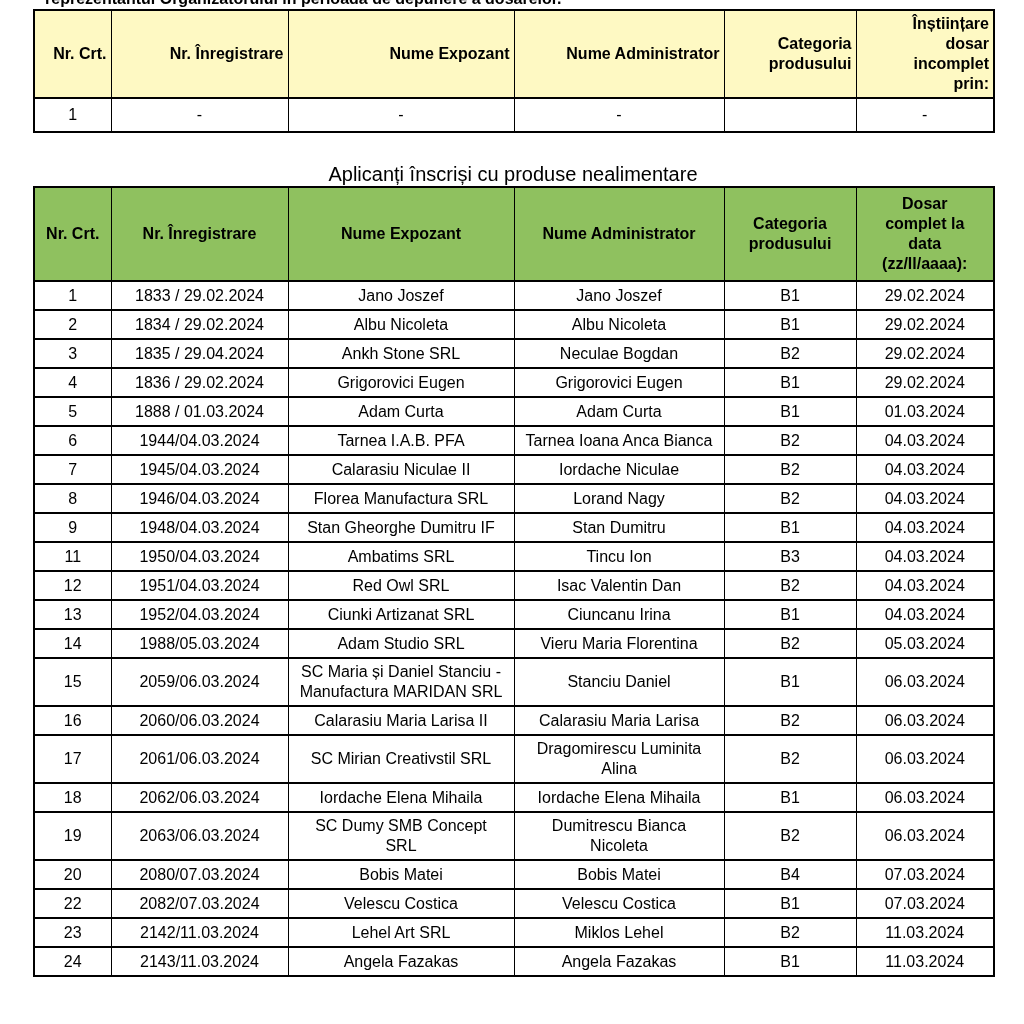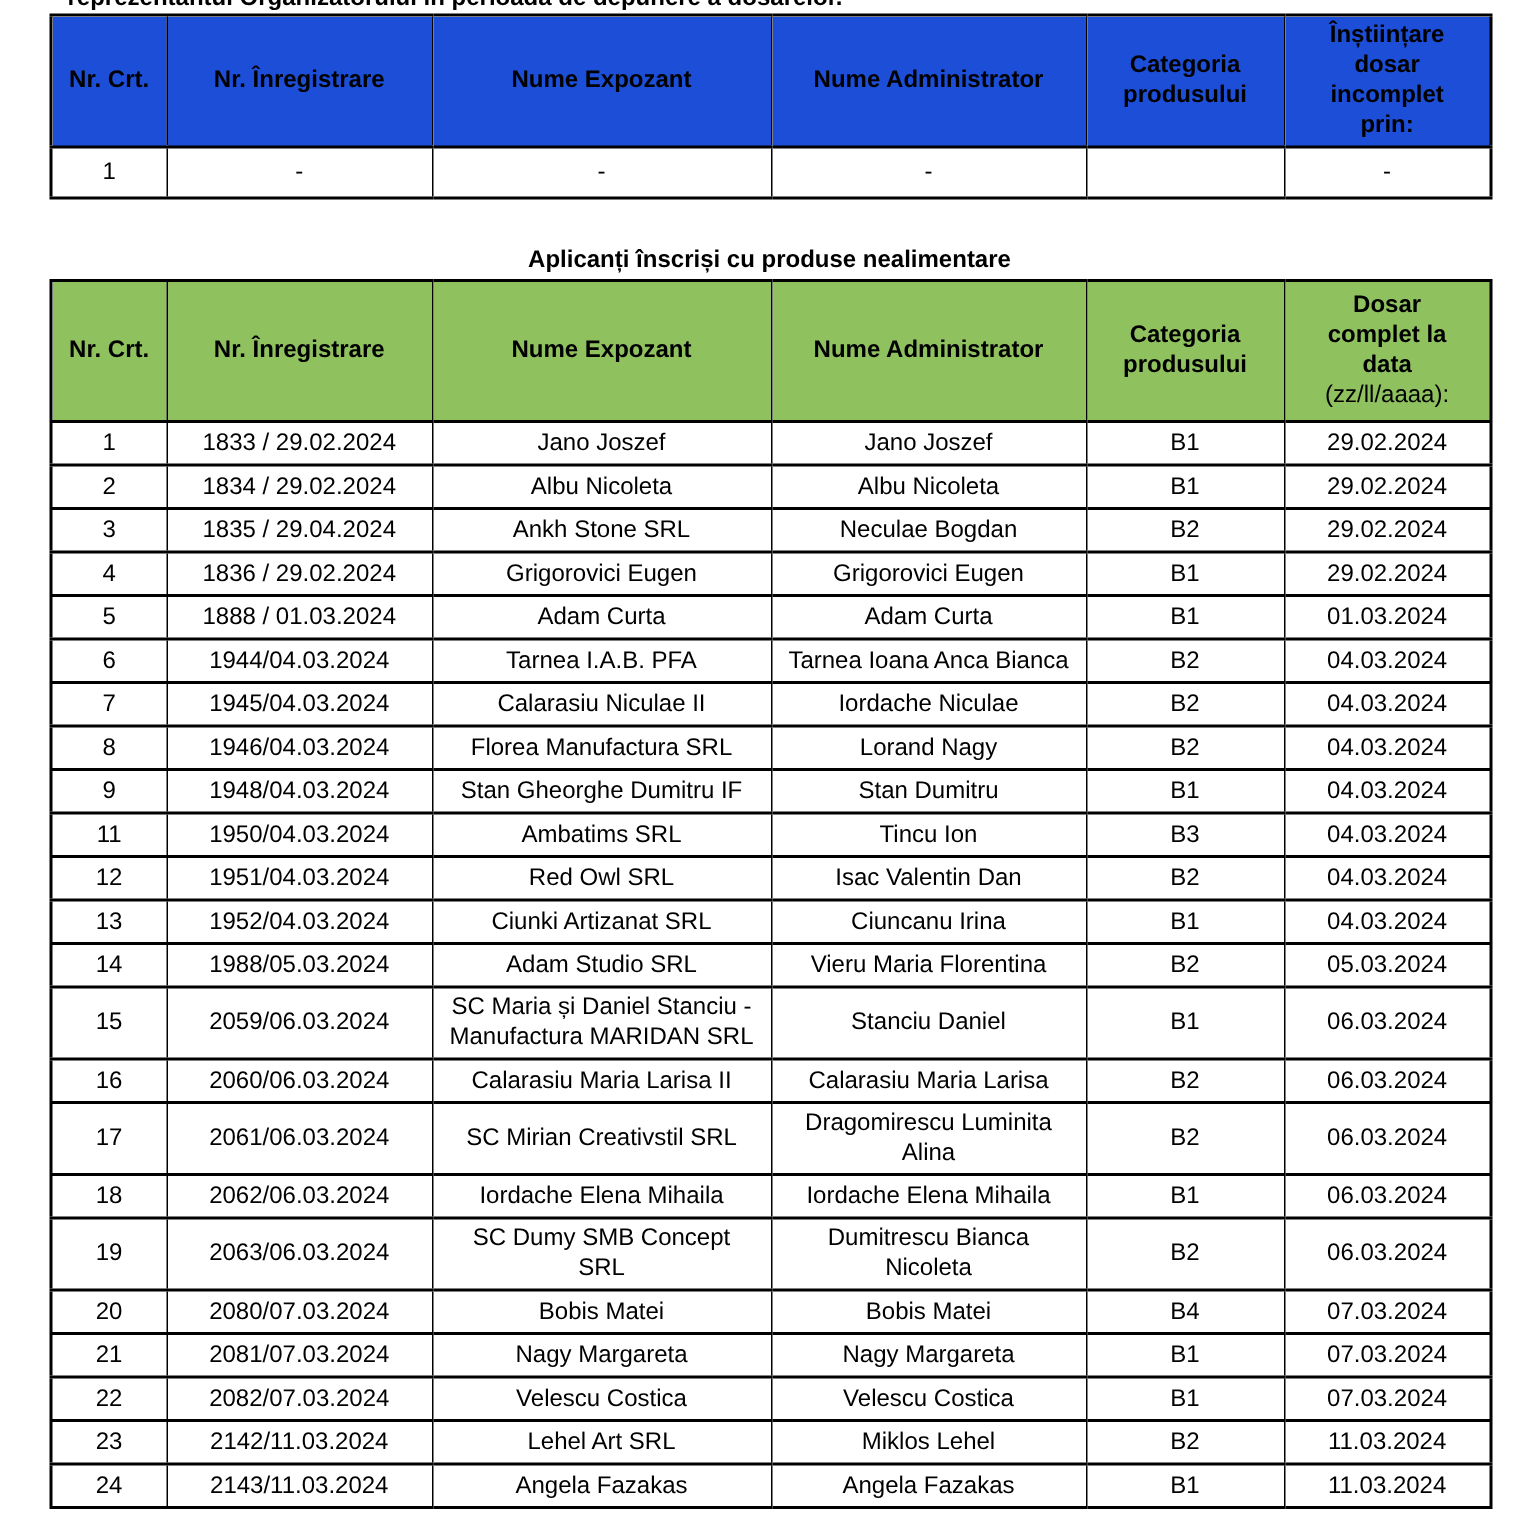--- a/index.html
+++ b/index.html
@@ -45,29 +45,29 @@
     vertical-align: middle;
     font-size: 16px;
     line-height: 20px;
     padding: 3px 4px;
     white-space: pre-line;
     overflow: hidden;
   }
   table.doc-table th {
     font-weight: bold;
   }
-  .tbl1 thead th { background: #1d4ed8; height: 80px; }
+  .tbl1 thead th { background: #fef9c3; height: 80px; text-align: right; }
   .tbl2 thead th { background: #8FC15F; height: 86px; }
   .tbl1 tbody td { height: 26px; }
   .tbl2 tbody td { height: 21px; }
-  .th-sub { font-weight: normal; }
+  .th-sub { font-weight: bold; }
   .section-title {
-    font-size: 16px;
+    font-size: 20px;
     line-height: 24px;
-    font-weight: bold;
+    font-weight: normal;
     text-align: center;
     width: 960px;
     margin: 29px 0 0 33px;
   }
 </style>
 </head>
 <body>
 
 <div class="top-clip">
   <div class="top-text">reprezentantul Organizatorului în perioada de depunere a dosarelor.</div>
@@ -305,28 +305,20 @@
 
       <tr>
         <td>20</td>
         <td>2080/07.03.2024</td>
         <td>Bobis Matei</td>
         <td>Bobis Matei</td>
         <td>B4</td>
         <td>07.03.2024</td>
       </tr>
 
-      <tr>
-        <td>21</td>
-        <td>2081/07.03.2024</td>
-        <td>Nagy Margareta</td>
-        <td>Nagy Margareta</td>
-        <td>B1</td>
-        <td>07.03.2024</td>
-      </tr>
 
       <tr>
         <td>22</td>
         <td>2082/07.03.2024</td>
         <td>Velescu Costica</td>
         <td>Velescu Costica</td>
         <td>B1</td>
         <td>07.03.2024</td>
       </tr>
 

